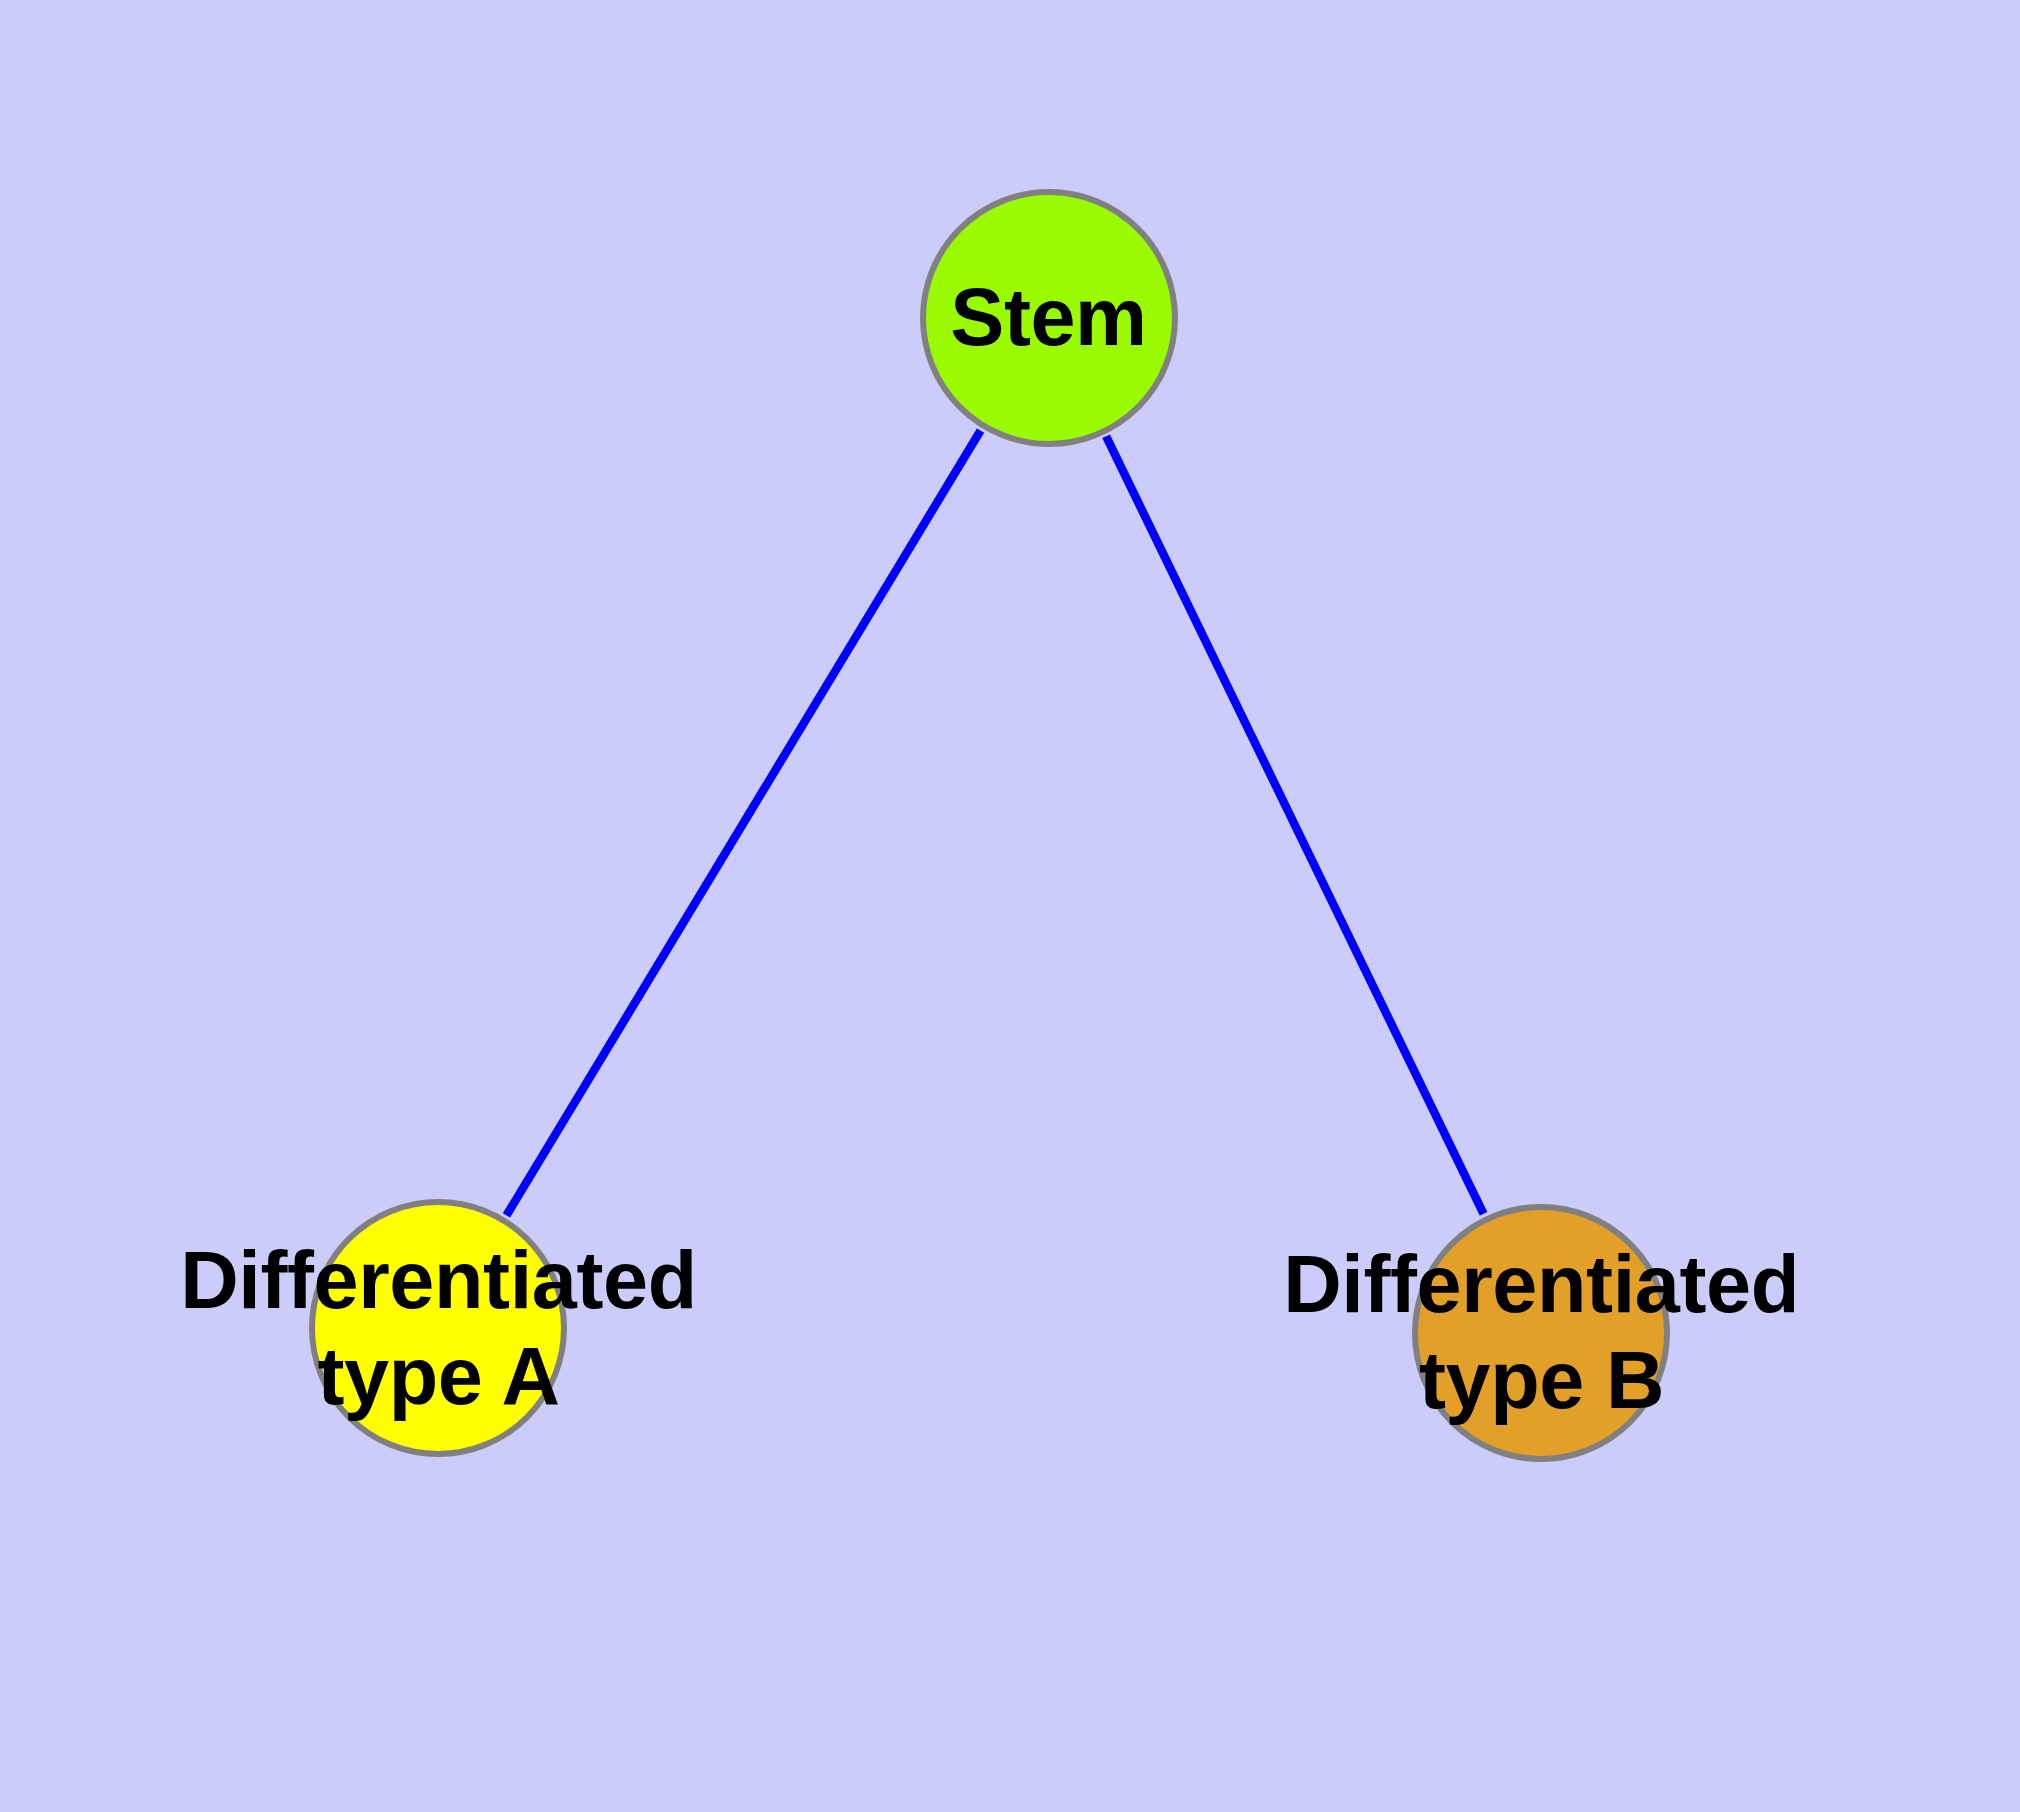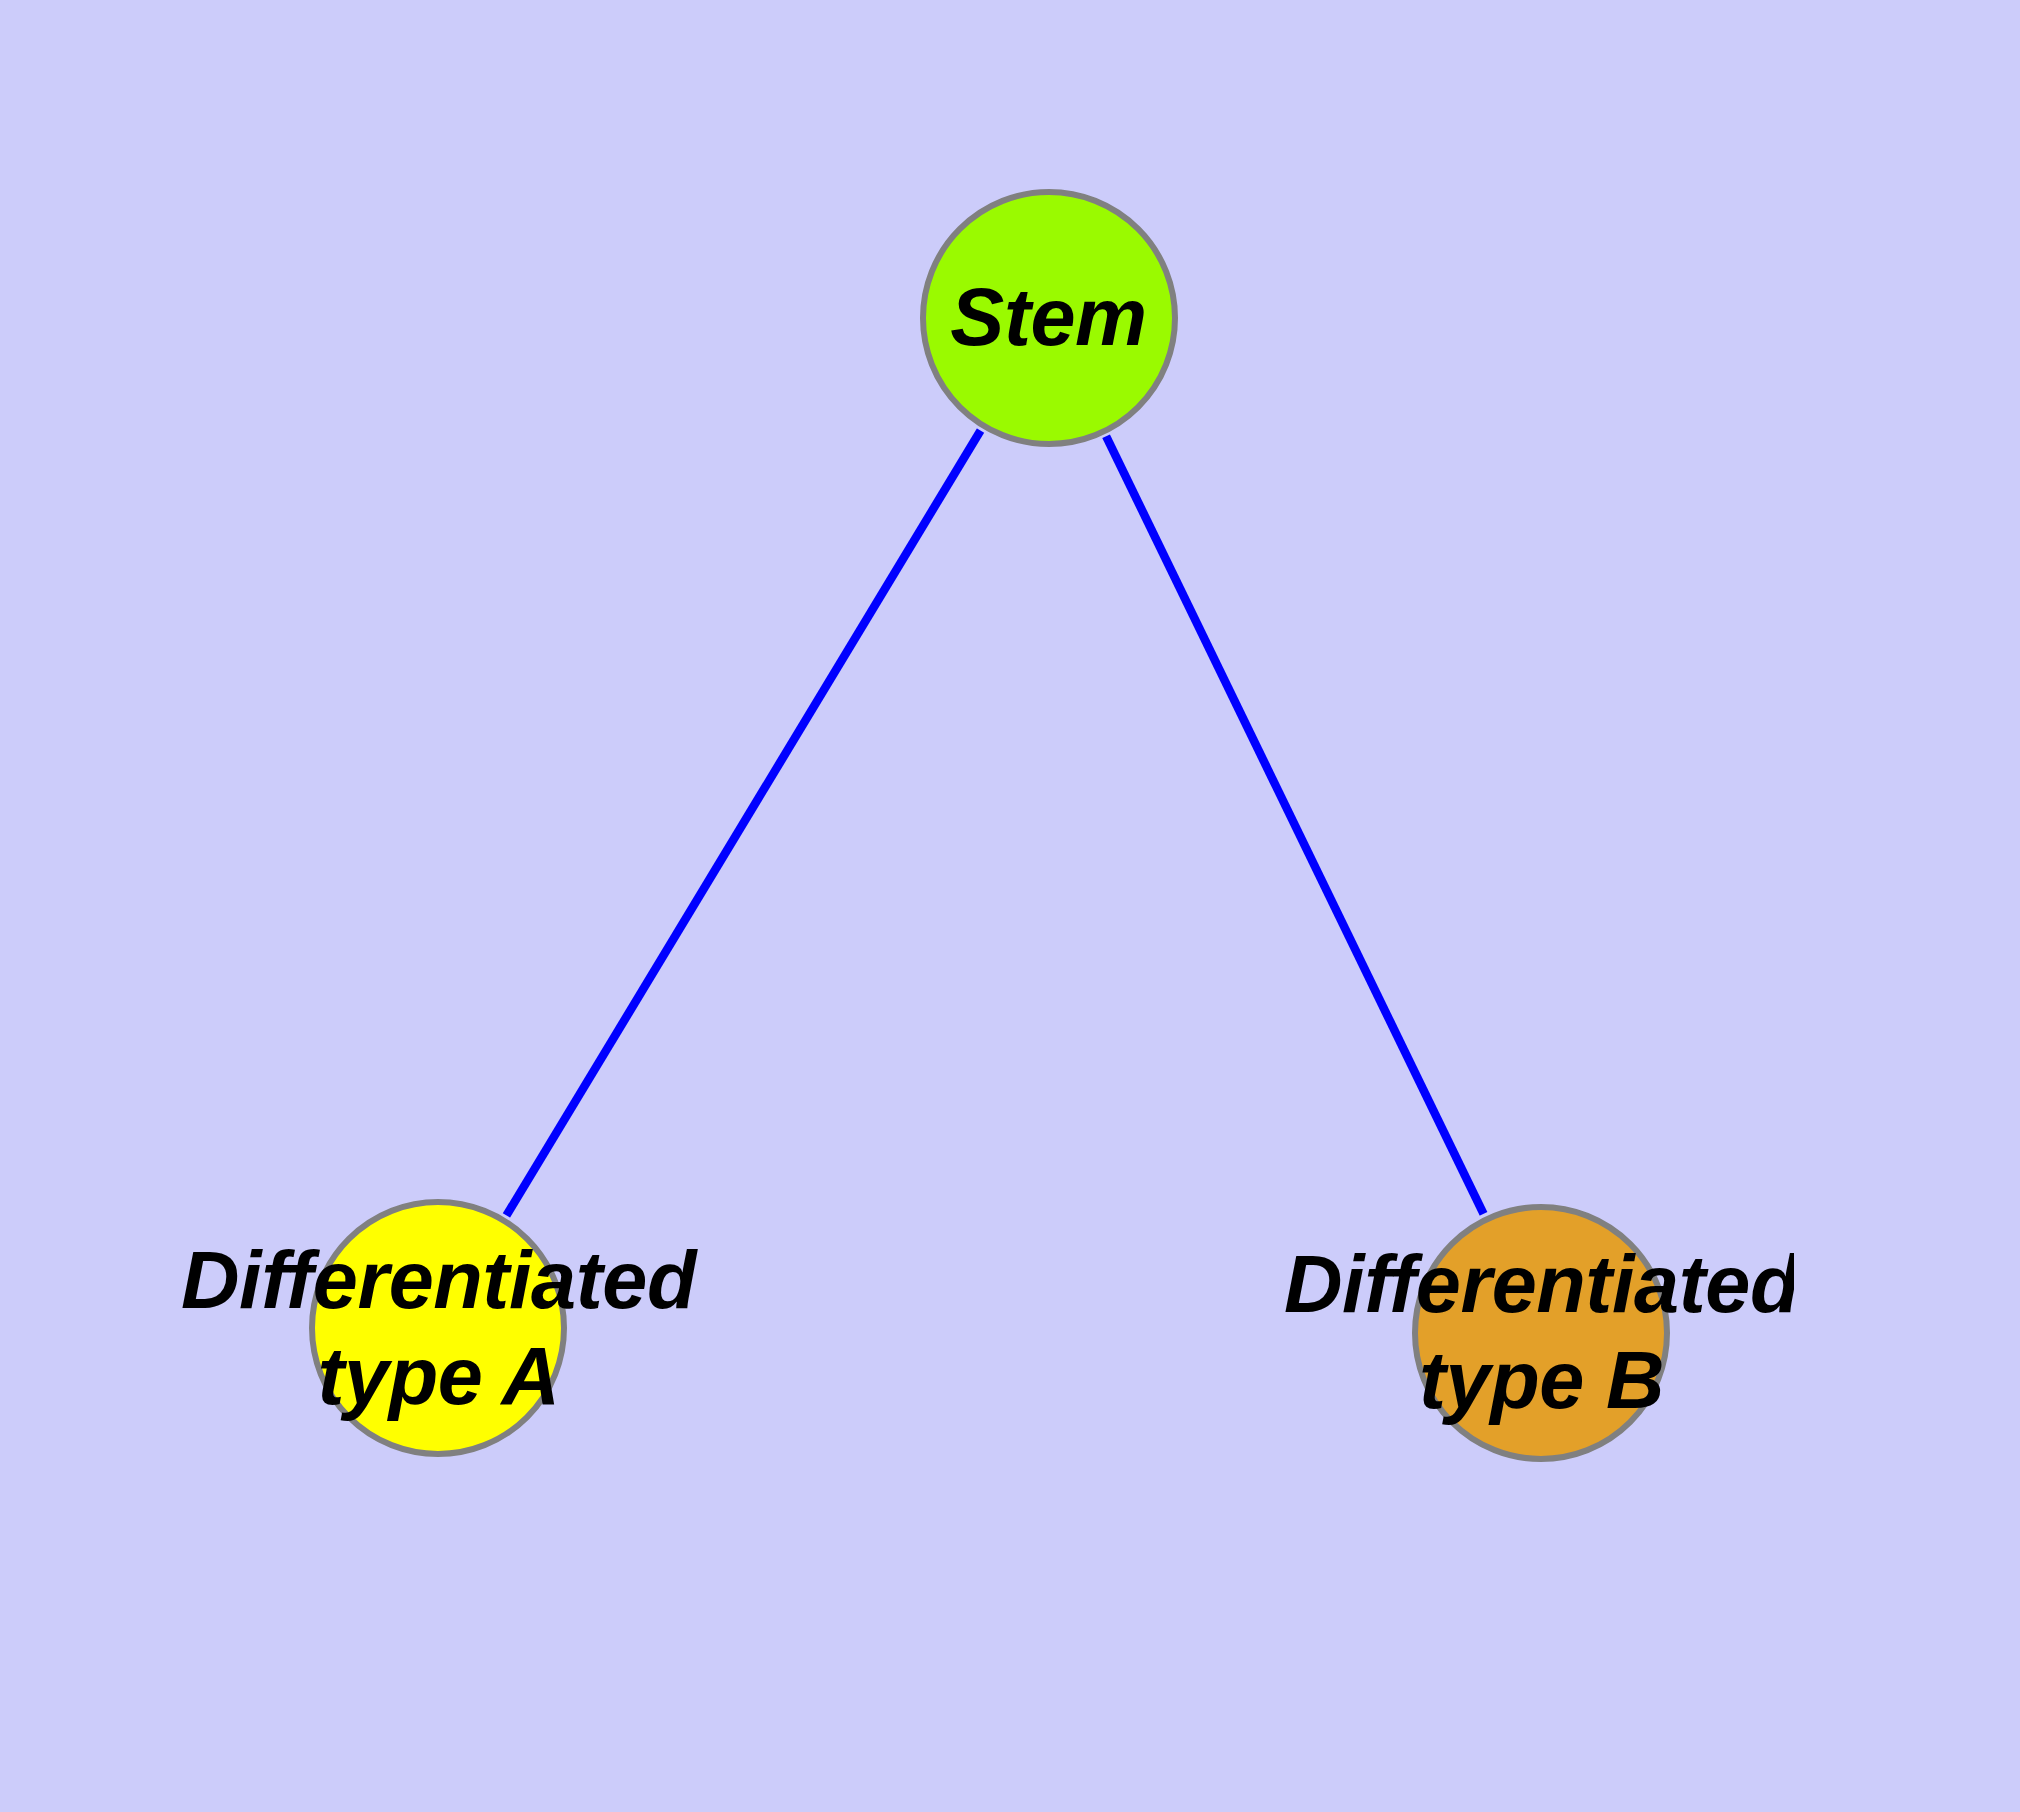--- a/index.html
+++ b/index.html
@@ -38,21 +38,21 @@
     font-size: 81px;
     line-height: 1.18;
     white-space: pre;
     pointer-events: none;
     letter-spacing: -0.4px;
   }
 </style>
 </head>
 <body>
 
-<div id="canvas" style="width: 1794px; height: 1812px; background: rgb(204, 204, 250); font-style: italic;">
+<div id="canvas" style="width: 1794px; height: 1812px; background: rgb(204, 204, 250);">
 
   <svg id="edge-layer" viewBox="0 0 2384 2138" xmlns="http://www.w3.org/2000/svg">
     <defs>
       <mask id="node-holes" maskUnits="userSpaceOnUse" x="0" y="0" width="2384" height="2138">
         <rect x="0" y="0" width="2384" height="2138" fill="#ffffff"></rect>
         <circle id="hole-stem" cx="1237" cy="375" r="155.5" fill="#000000"></circle>
         <circle id="hole-a" cx="517" cy="1567" r="155.5" fill="#000000"></circle>
         <circle id="hole-b" cx="1818" cy="1572" r="155.5" fill="#000000"></circle>
       </mask>
     </defs>

